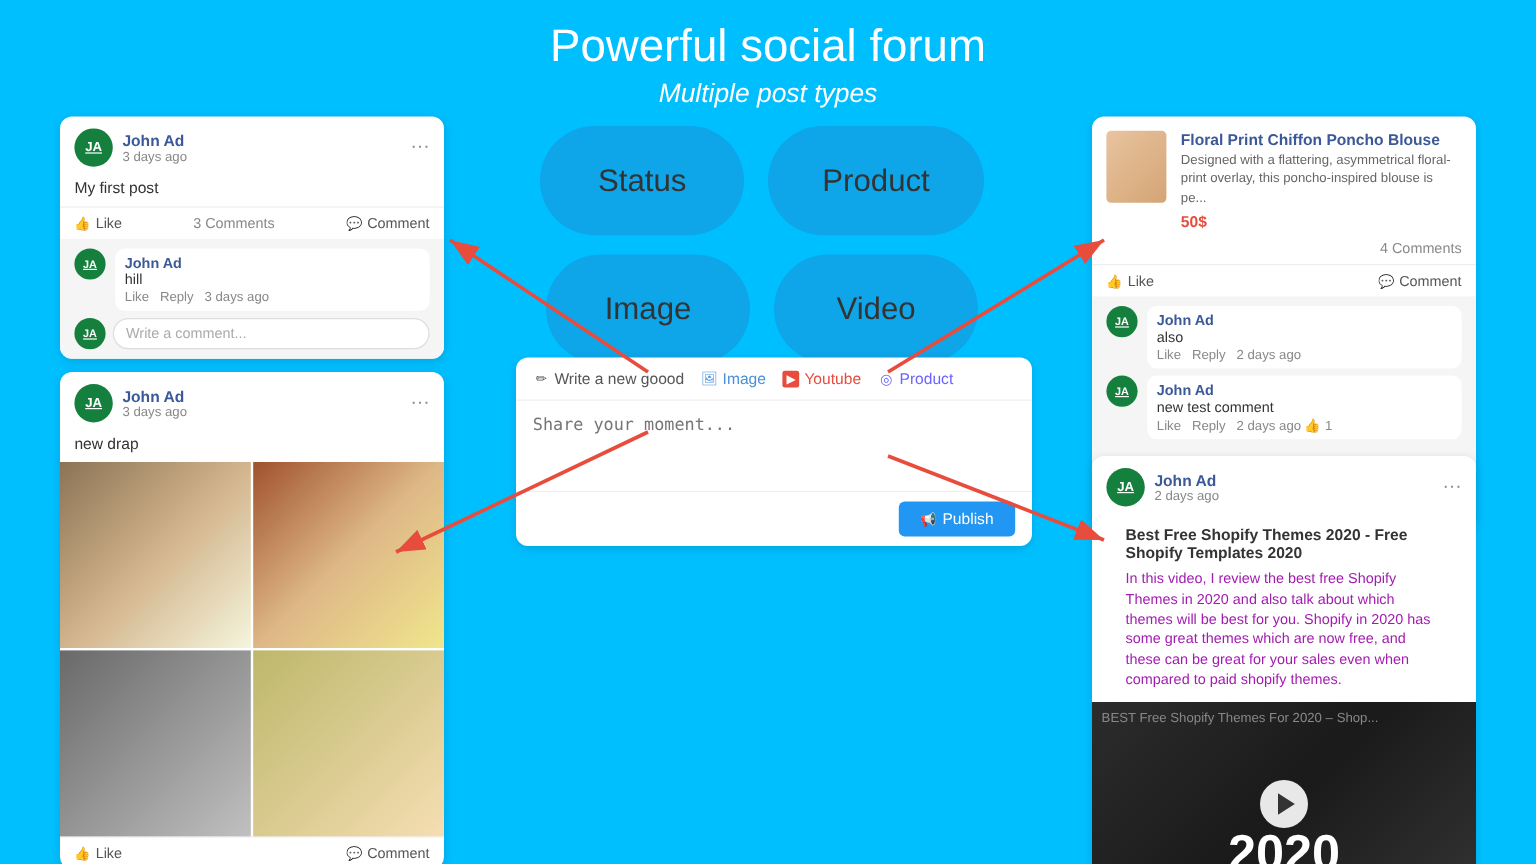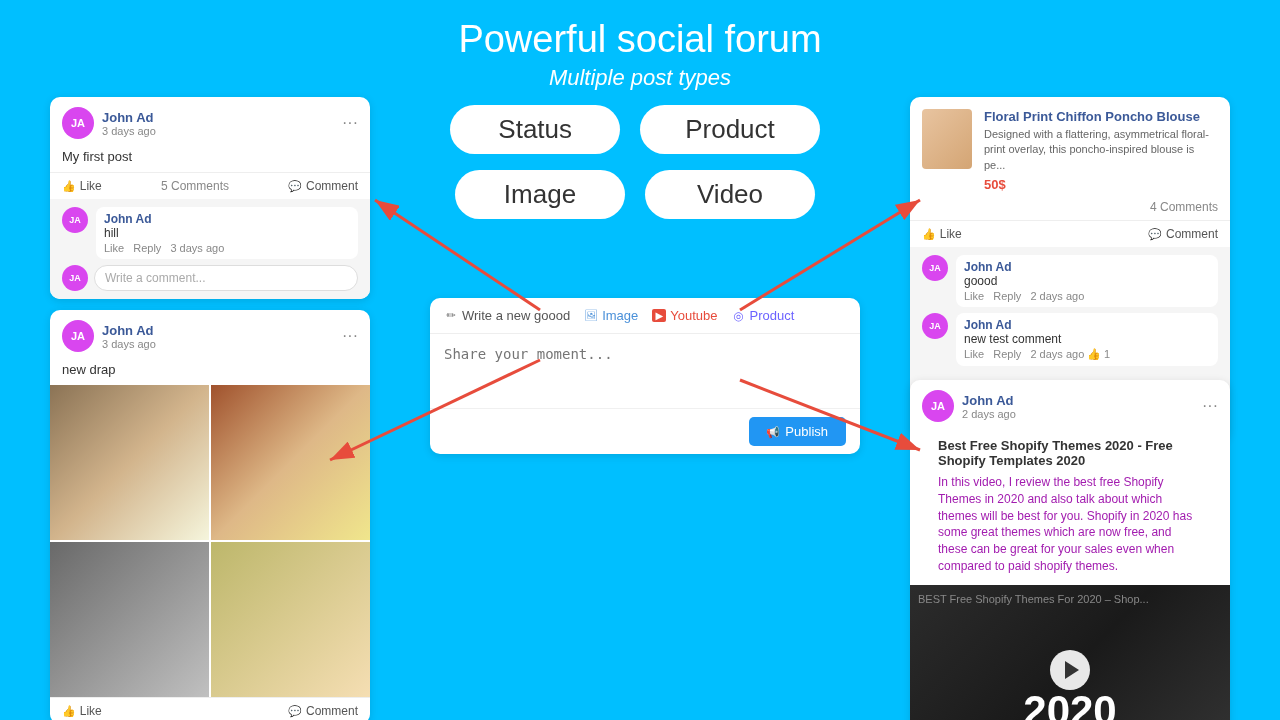--- a/index.html
+++ b/index.html
@@ -37,24 +37,24 @@
       left: 430px;
       width: 410px;
     }
     .post-type-row {
       display: flex;
       gap: 20px;
       margin-bottom: 16px;
       justify-content: center;
     }
     .post-type-btn {
-      background: #ffffff;
+      background: #0ea5e9;
       border: none;
       border-radius: 50px;
-      padding: 9px 45px;
+      padding: 30px 45px;
       font-size: 26px;
       color: #333;
       cursor: pointer;
       min-width: 170px;
       text-align: center;
     }
 
     
     .new-post-box {
       position: absolute;
@@ -142,28 +142,29 @@
     }
     .card-user-info {
       display: flex;
       align-items: center;
       gap: 8px;
     }
     .avatar {
       width: 32px;
       height: 32px;
       border-radius: 50%;
-      background: #d946ef;
+      background: #15803d;
       color: white;
       display: flex;
       align-items: center;
       justify-content: center;
       font-size: 11px;
       font-weight: bold;
       flex-shrink: 0;
+      text-decoration: underline;
     }
     .avatar-sm {
       width: 26px;
       height: 26px;
       font-size: 9px;
     }
     .user-name {
       font-size: 13px;
       font-weight: bold;
       color: #3b5998;
@@ -485,21 +486,21 @@
       </div>
     </div>
     <div class="dots-menu">···</div>
   </div>
   <div class="post-text">My first post</div>
   <div class="post-actions">
     <div class="action-btn">
       <span class="like-icon"></span>
       <span>Like</span>
     </div>
-    <span class="comments-count">5 Comments</span>
+    <span class="comments-count">3 Comments</span>
     <div class="action-btn">
       <span class="comment-icon"></span>
       <span>Comment</span>
     </div>
   </div>
   <div class="comment-section">
     <div class="comment-item">
       <div class="avatar avatar-sm">JA</div>
       <div class="comment-bubble">
         <div class="comment-name">John Ad</div>
@@ -566,21 +567,21 @@
     <div class="action-btn">
       <span class="comment-icon"></span>
       <span>Comment</span>
     </div>
   </div>
   <div class="comment-section">
     <div class="comment-item">
       <div class="avatar avatar-sm">JA</div>
       <div class="comment-bubble">
         <div class="comment-name">John Ad</div>
-        <div class="comment-text">goood</div>
+        <div class="comment-text">also</div>
         <div class="comment-meta">
           <a>Like</a>
           <a>Reply</a>
           <span>2 days ago</span>
         </div>
       </div>
     </div>
     <div class="comment-item">
       <div class="avatar avatar-sm">JA</div>
       <div class="comment-bubble">

